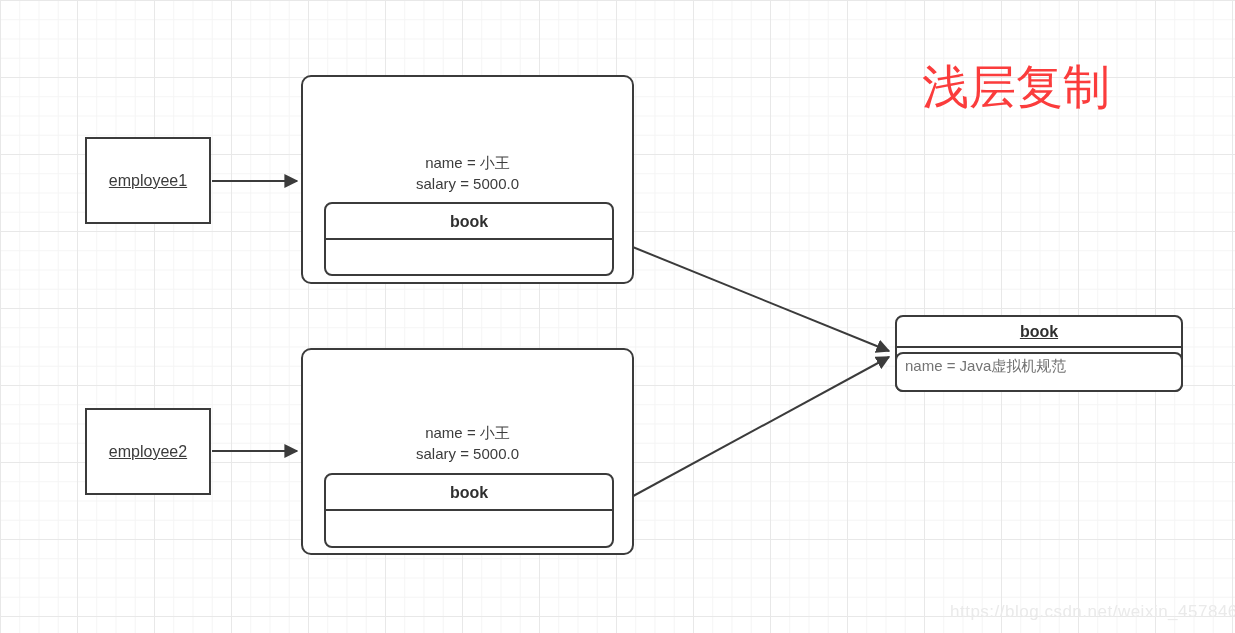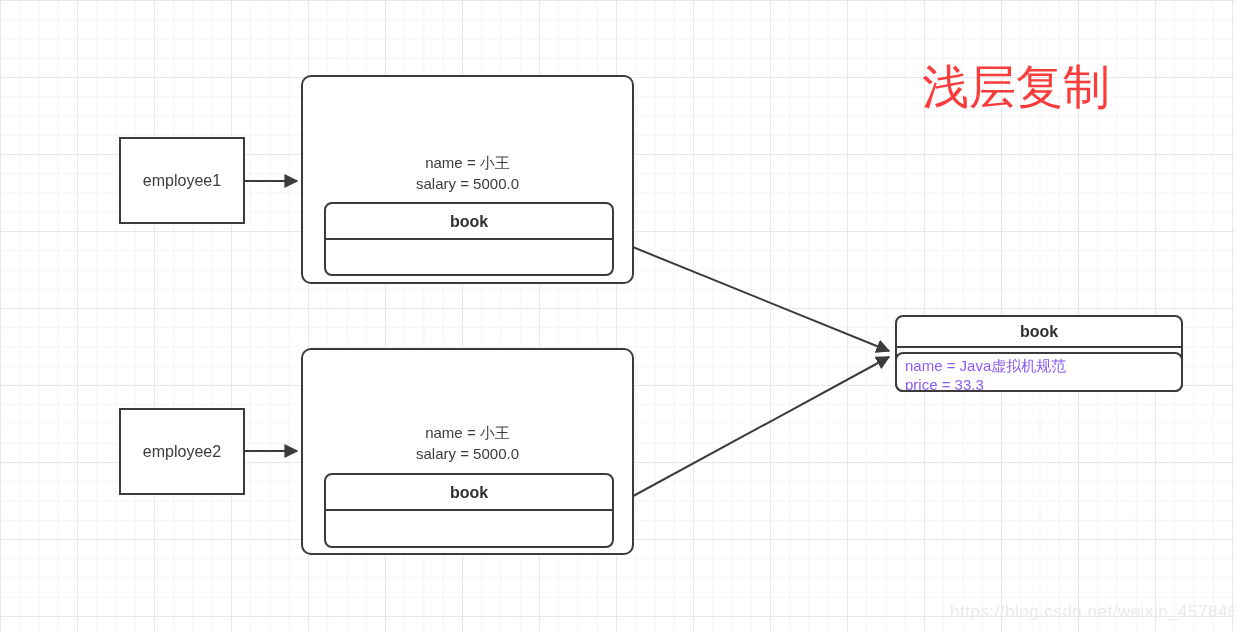--- a/index.html
+++ b/index.html
@@ -25,29 +25,29 @@
     left: 0; top: 0;
     width: 1235px; height: 633px;
     pointer-events: none;
   }
 
   .node {
     position: absolute;
     border: 2px solid #3b3b3b;
     background: #ffffff;
     color: #333333;
+    text-decoration: underline;
   }
 
   
   .pointer-box {
     width: 126px; height: 87px;
     display: flex; align-items: center; justify-content: center;
     font-size: 16px;
     color: #3c3c3c;
-    margin-left: 34px;
   }
   .pointer-box.p1 { left: 85px; top: 137px; }
   .pointer-box.p2 { left: 85px; top: 408px; text-align: right; }
 
   
   .obj-box { width: 333px; border-radius: 10px; }
   .obj-box.o1 { left: 301px; top: 75px;  height: 209px; }
   .obj-box.o2 { left: 301px; top: 348px; height: 207px; }
 
   .obj-fields {
@@ -100,21 +100,21 @@
   }
   .book-obj .obj-body {
     position: absolute;
     top: 35px; left: -2px; right: -2px; bottom: -2px;
     border: 2px solid #3b3b3b;
     border-radius: 8px;
     background: #ffffff;
     padding: 2px 8px 0 8px;
     font-size: 15px;
     line-height: 19px;
-    color: #8b5cf6;
+    color: #737373;
     overflow: hidden;
   }
 
   
   .annotation {
     position: absolute;
     left: 922px; top: 64px;
     width: 164px;
     text-align: center;
     font-size: 47px;
@@ -176,21 +176,20 @@
     <div class="book-slot">
       <div class="slot-header">book</div>
       <div class="slot-body"></div>
     </div>
   </div>
 
   <div class="node book-obj">
     <div class="obj-header">book</div>
     <div class="obj-body">
       <div>name = Java虚拟机规范</div>
-      <div>price = 33.3</div>
     </div>
   </div>
 
   <div class="annotation">浅层复制</div>
 
   <div class="watermark">https://blog.csdn.net/weixin_45784666</div>
 
 </div>
 
 </body></html>

